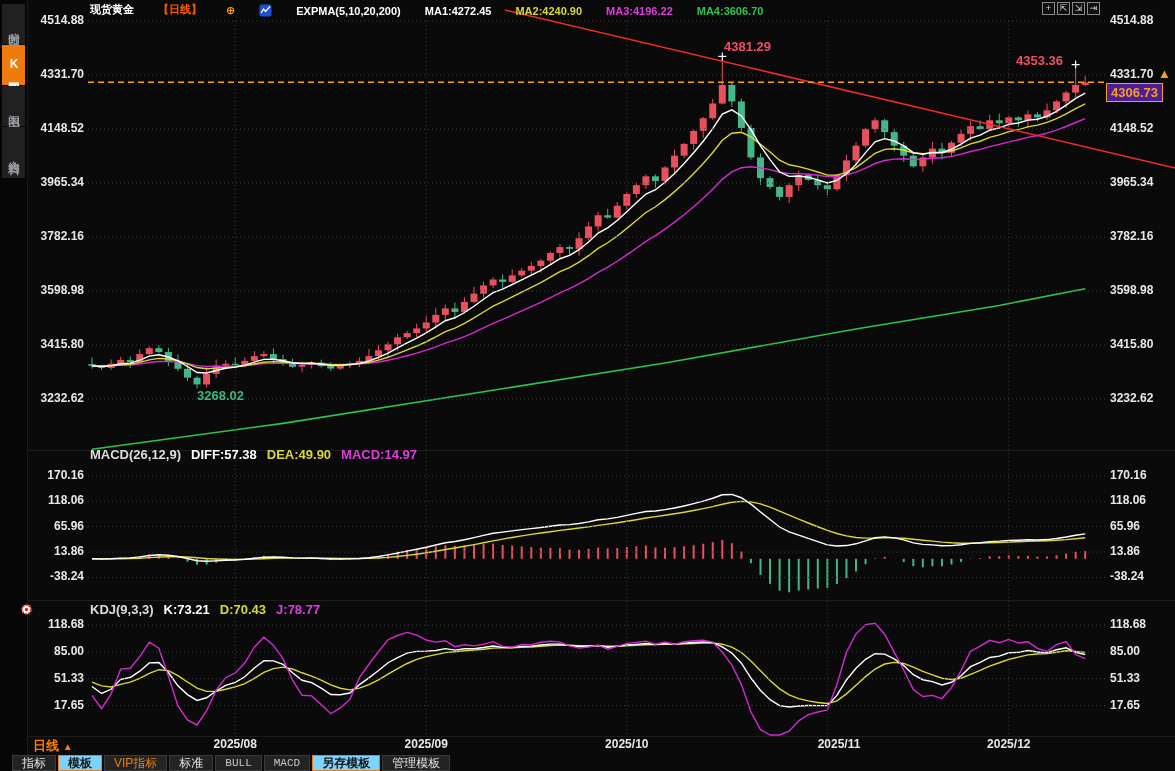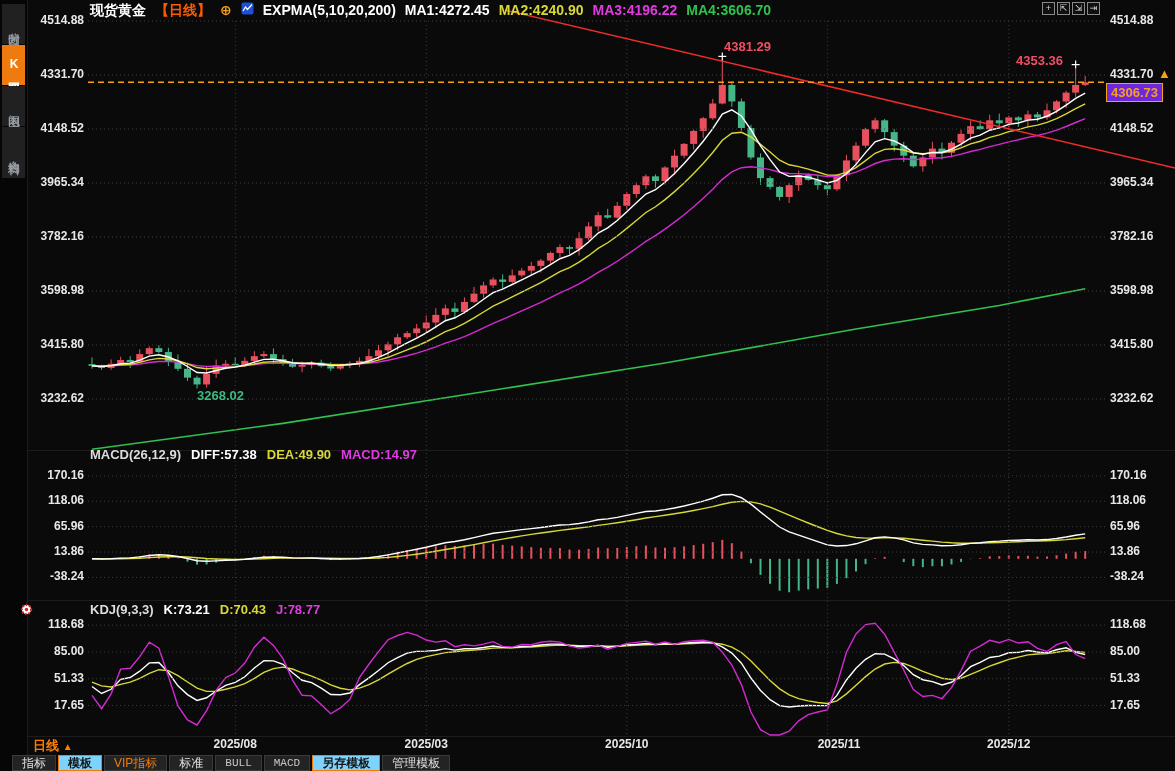--- a/index.html
+++ b/index.html
@@ -10,43 +10,43 @@
   .sidebar{position:absolute;left:0;top:0;width:27px;height:100%;background:#060606;border-right:1px solid #1b1b1b;}
   .vtab{position:absolute;left:2px;width:23px;writing-mode:vertical-rl;text-orientation:upright;
         font-size:12px;color:#9aa0a6;background:#212121;text-align:center;padding:2px 0;
         letter-spacing:1px;cursor:pointer;line-height:23px;}
   .vtab.active{background:#ef7a0e;color:#ffffff;font-weight:bold;}
   .vtab:nth-of-type(1){top:4px;height:36px;}
   .vtab:nth-of-type(2){top:45px;height:36px;}
   .vtab:nth-of-type(3){top:86px;height:36px;}
   .vtab:nth-of-type(4){top:127px;height:47px;}
   
-  .hdr{position:absolute;left:90px;top:2px;display:flex;gap:9px;align-items:flex-start;
-       font-size:14px;font-weight:bold;color:#eee;white-space:nowrap;z-index:5;}
+  .hdr{position:absolute;left:90px;top:2px;display:flex;gap:24px;align-items:flex-end;
+       font-size:11px;font-weight:bold;color:#eee;white-space:nowrap;z-index:5;}
   .ptitle{position:absolute;display:flex;gap:10px;font-size:13px;font-weight:bold;color:#ddd;
           white-space:nowrap;z-index:5;}
   .c-white{color:#ffffff}.c-yellow{color:#d8d838}.c-magenta{color:#e23ae2}
   .c-green{color:#2fc24f}.c-orangered{color:#ff5a00}.c-orange{color:#f9a01b}
   .blueicon{display:inline-flex;}
   
   .winicons{position:absolute;left:1042px;top:2px;display:flex;gap:2px;z-index:6;}
   .wi{width:13px;height:13px;border:1px solid #8a8a8a;background:#101010;color:#d5d5d5;
       font-size:9px;line-height:11px;text-align:center;box-sizing:border-box;cursor:pointer;}
   
   .lbl{position:absolute;font-size:12px;font-weight:bold;color:#e8e8e8;white-space:nowrap;
        pointer-events:none;z-index:4;}
   .yl{left:0;width:84px;text-align:right;}
   .yr{left:1110px;}
   .xdate{transform:translateX(-50%);}
   
   .ann{position:absolute;font-size:13px;font-weight:bold;z-index:5;pointer-events:none;}
   .ann-red{color:#ee4f66}.ann-green{color:#3db882}
   .a-peak{left:724px;top:39px}.a-recent{left:1016px;top:53px}.a-low{left:197px;top:388px}
   .pricebox{position:absolute;left:1106px;top:83px;border:1px solid #f9a01b;color:#f9a01b;
-            background:#6d28d9;font-size:13px;font-weight:bold;padding:1px 4px;z-index:6;}
+            background:#4c1d95;font-size:13px;font-weight:bold;padding:1px 4px;z-index:6;}
   .uparrow{position:absolute;left:1158px;top:66px;color:#f9a01b;font-size:13px;font-weight:bold;z-index:6;}
   .kdjicon{position:absolute;left:20px;top:602px;z-index:5;}
   
   .period{position:absolute;left:33px;top:737px;color:#ff7e00;font-size:13px;font-weight:bold;
           cursor:pointer;z-index:6;}
   .period .tri{font-size:10px;}
   .toolbar{position:absolute;left:12px;top:755px;height:24px;display:flex;gap:2px;z-index:6;}
   .tb{font-size:12px;color:#e0e0e0;background:#232323;border:1px solid #3a3a3a;
       padding:0 9px;line-height:14px;height:16px;box-sizing:border-box;cursor:pointer;white-space:nowrap;}
   .tb.active{background:#7dd3fc;color:#151515;font-weight:bold;border-color:#ef7a0e;}
@@ -537,18 +537,18 @@
       <div class="lbl yr" style="left: 1110px; top: 569.442px;">-38.24</div>
       <div class="lbl yl" style="top: 617.154px;">118.68</div>
       <div class="lbl yr" style="left: 1110px; top: 617.154px;">118.68</div>
       <div class="lbl yl" style="top: 643.957px;">85.00</div>
       <div class="lbl yr" style="left: 1110px; top: 643.957px;">85.00</div>
       <div class="lbl yl" style="top: 670.752px;">51.33</div>
       <div class="lbl yr" style="left: 1110px; top: 670.752px;">51.33</div>
       <div class="lbl yl" style="top: 697.554px;">17.65</div>
       <div class="lbl yr" style="left: 1110px; top: 697.554px;">17.65</div>
       <div class="lbl xdate" style="left: 235.25px; top: 737px;">2025/08</div>
-      <div class="lbl xdate" style="left: 426.25px; top: 737px;">2025/03</div>
+      <div class="lbl xdate" style="left: 426.25px; top: 737px;">2025/09</div>
       <div class="lbl xdate" style="left: 626.8px; top: 737px;">2025/10</div>
       <div class="lbl xdate" style="left: 808px; top: 737px; margin-left: 31px;">2025/11</div>
       <div class="lbl xdate" style="left: 1008.8px; top: 737px;">2025/12</div>
     </div>
 </div>
 
 </body></html>

